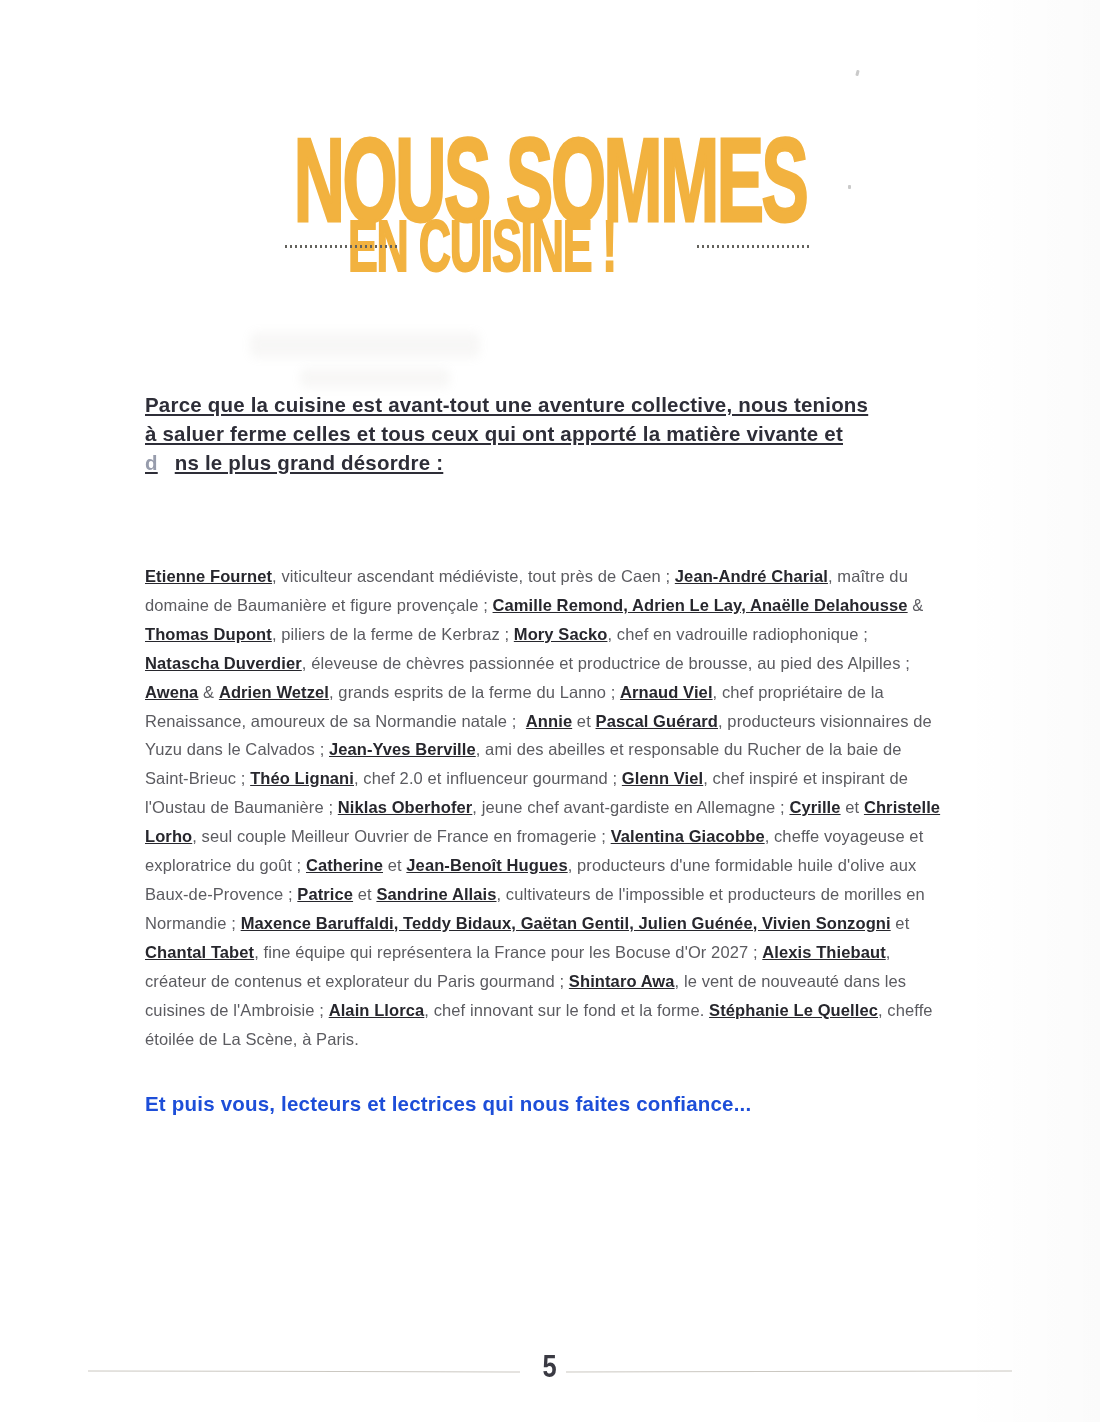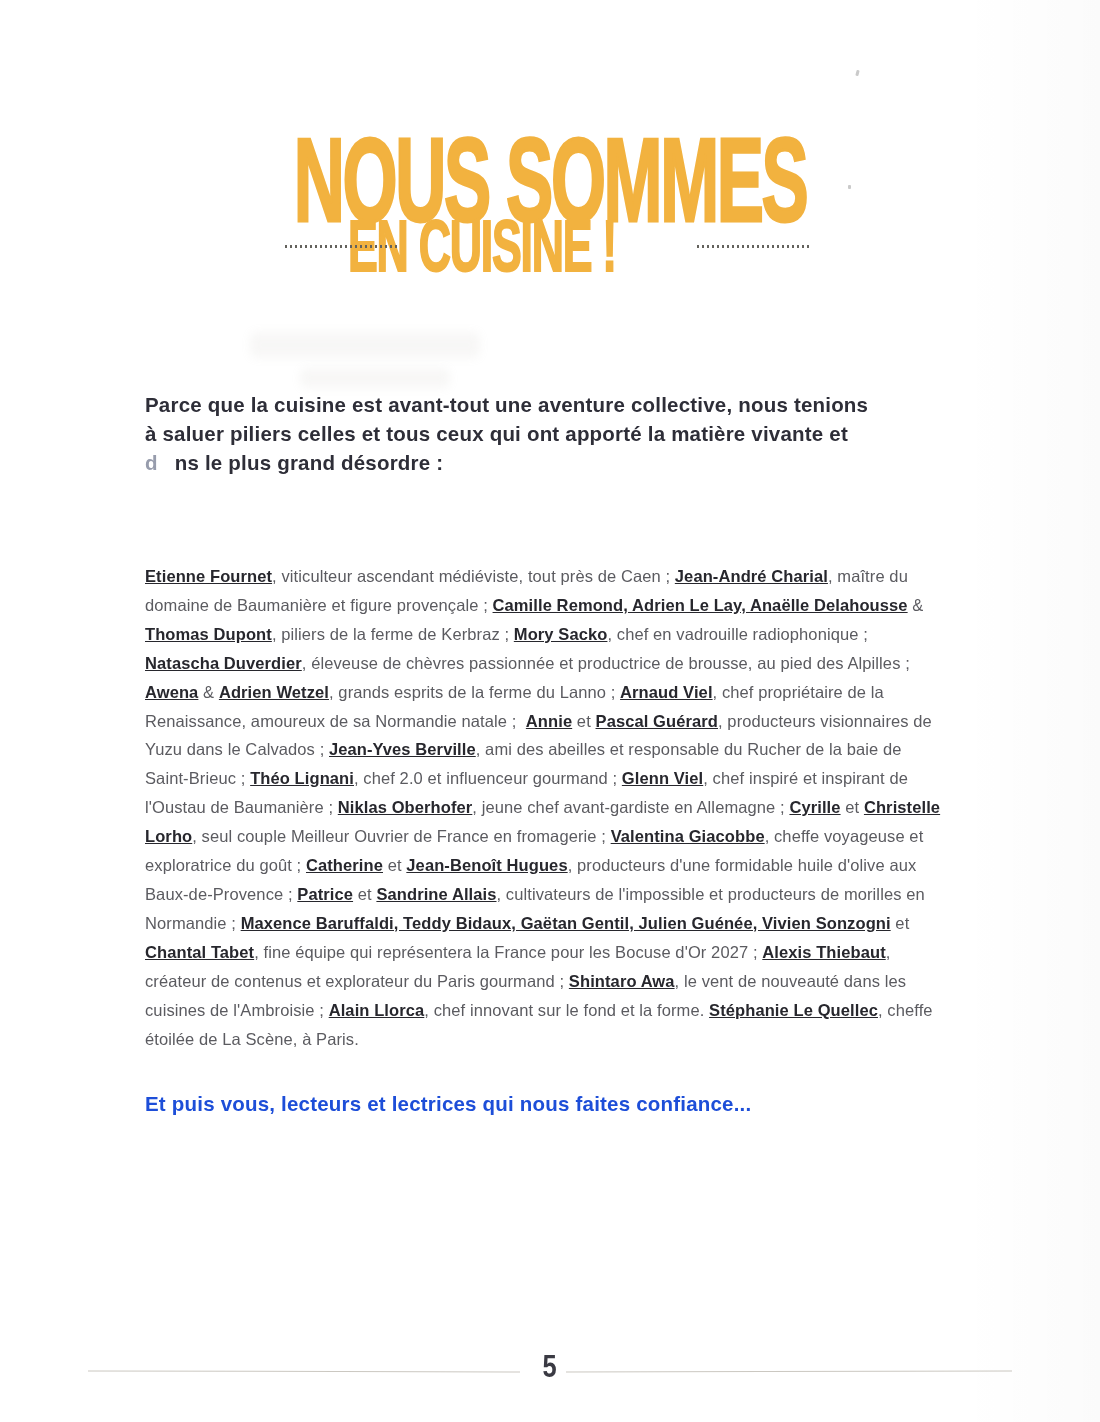--- a/index.html
+++ b/index.html
@@ -73,21 +73,21 @@
 
   
   .intro {
     position: absolute;
     left: 145px; top: 390px; width: 800px;
     font-size: 20.5px; font-weight: 700;
     line-height: 29px;
     color: #2E2E38;
     letter-spacing: 0.2px;
   }
-  .intro-line { white-space: nowrap; }
+  .intro-line { white-space: nowrap; text-decoration: underline; }
   .seg-light { color: #979CAC; margin-right: 17px; }
 
   
   .credits {
     position: absolute;
     left: 145px; top: 562px; width: 796px;
     font-size: 16.5px;
     line-height: 28.9px;
     color: #5B5B60;
     letter-spacing: 0.1px;
@@ -131,21 +131,21 @@
     <span class="title-line1">NOUS SOMMES</span>
   </div>
   <div class="title-line2-wrap">
     <span class="title-line2">EN CUISINE !</span>
   </div>
   <div class="dotted-rule left"></div>
   <div class="dotted-rule right"></div>
 
   <div class="intro">
       <div class="intro-line"><span>Parce que la cuisine est avant-tout une aventure collective, nous tenions</span></div>
-      <div class="intro-line"><span>à saluer piliers celles et tous ceux qui ont apporté la matière vivante et</span></div>
+      <div class="intro-line"><span>à saluer ferme celles et tous ceux qui ont apporté la matière vivante et</span></div>
       <div class="intro-line"><span class="seg-light">d</span><span>ns le plus grand désordre :</span></div>
     </div>
 
   <div class="credits"><span class="seg-bold">Etienne Fournet</span><span>, viticulteur ascendant médiéviste, tout près de Caen ; </span><span class="seg-bold">Jean-André Charial</span><span>, maître du domaine de Baumanière et figure provençale ; </span><span class="seg-bold">Camille Remond, Adrien Le Lay, Anaëlle Delahousse</span><span> &amp; </span><span class="seg-bold">Thomas Dupont</span><span>, piliers de la ferme de Kerbraz ; </span><span class="seg-bold">Mory Sacko</span><span>, chef en vadrouille radiophonique ; </span><span class="seg-bold">Natascha Duverdier</span><span>, éleveuse de chèvres passionnée et productrice de brousse, au pied des Alpilles ; </span><span class="seg-bold">Awena</span><span> &amp; </span><span class="seg-bold">Adrien Wetzel</span><span>, grands esprits de la ferme du Lanno ; </span><span class="seg-bold">Arnaud Viel</span><span>, chef propriétaire de la Renaissance, amoureux de sa Normandie natale ; &nbsp;</span><span class="seg-bold">Annie</span><span> et </span><span class="seg-bold">Pascal Guérard</span><span>, producteurs visionnaires de Yuzu dans le Calvados ; </span><span class="seg-bold">Jean-Yves Berville</span><span>, ami des abeilles et responsable du Rucher de la baie de Saint-Brieuc ; </span><span class="seg-bold">Théo Lignani</span><span>, chef 2.0 et influenceur gourmand ; </span><span class="seg-bold">Glenn Viel</span><span>, chef inspiré et inspirant de l'Oustau de Baumanière ; </span><span class="seg-bold">Niklas Oberhofer</span><span>, jeune chef avant-gardiste en Allemagne ; </span><span class="seg-bold">Cyrille</span><span> et </span><span class="seg-bold">Christelle Lorho</span><span>, seul couple Meilleur Ouvrier de France en fromagerie ; </span><span class="seg-bold">Valentina Giacobbe</span><span>, cheffe voyageuse et exploratrice du goût ; </span><span class="seg-bold">Catherine</span><span> et </span><span class="seg-bold">Jean-Benoît Hugues</span><span>, producteurs d'une formidable huile d'olive aux Baux-de-Provence ; </span><span class="seg-bold">Patrice</span><span> et </span><span class="seg-bold">Sandrine Allais</span><span>, cultivateurs de l'impossible et producteurs de morilles en Normandie ; </span><span class="seg-bold">Maxence Baruffaldi, Teddy Bidaux, Gaëtan Gentil, Julien Guénée, Vivien Sonzogni</span><span> et </span><span class="seg-bold">Chantal Tabet</span><span>, fine équipe qui représentera la France pour les Bocuse d'Or 2027 ; </span><span class="seg-bold">Alexis Thiebaut</span><span>, créateur de contenus et explorateur du Paris gourmand ; </span><span class="seg-bold">Shintaro Awa</span><span>, le vent de nouveauté dans les cuisines de l'Ambroisie ; </span><span class="seg-bold">Alain Llorca</span><span>, chef innovant sur le fond et la forme. </span><span class="seg-bold">Stéphanie Le Quellec</span><span>, cheffe étoilée de La Scène, à Paris.</span></div>
 
   <div class="closing">Et puis vous, lecteurs et lectrices qui nous faites confiance...</div>
 
   <div class="footer-rule left"></div>
   <div class="footer-rule right"></div>
   <div class="page-number-wrap">

